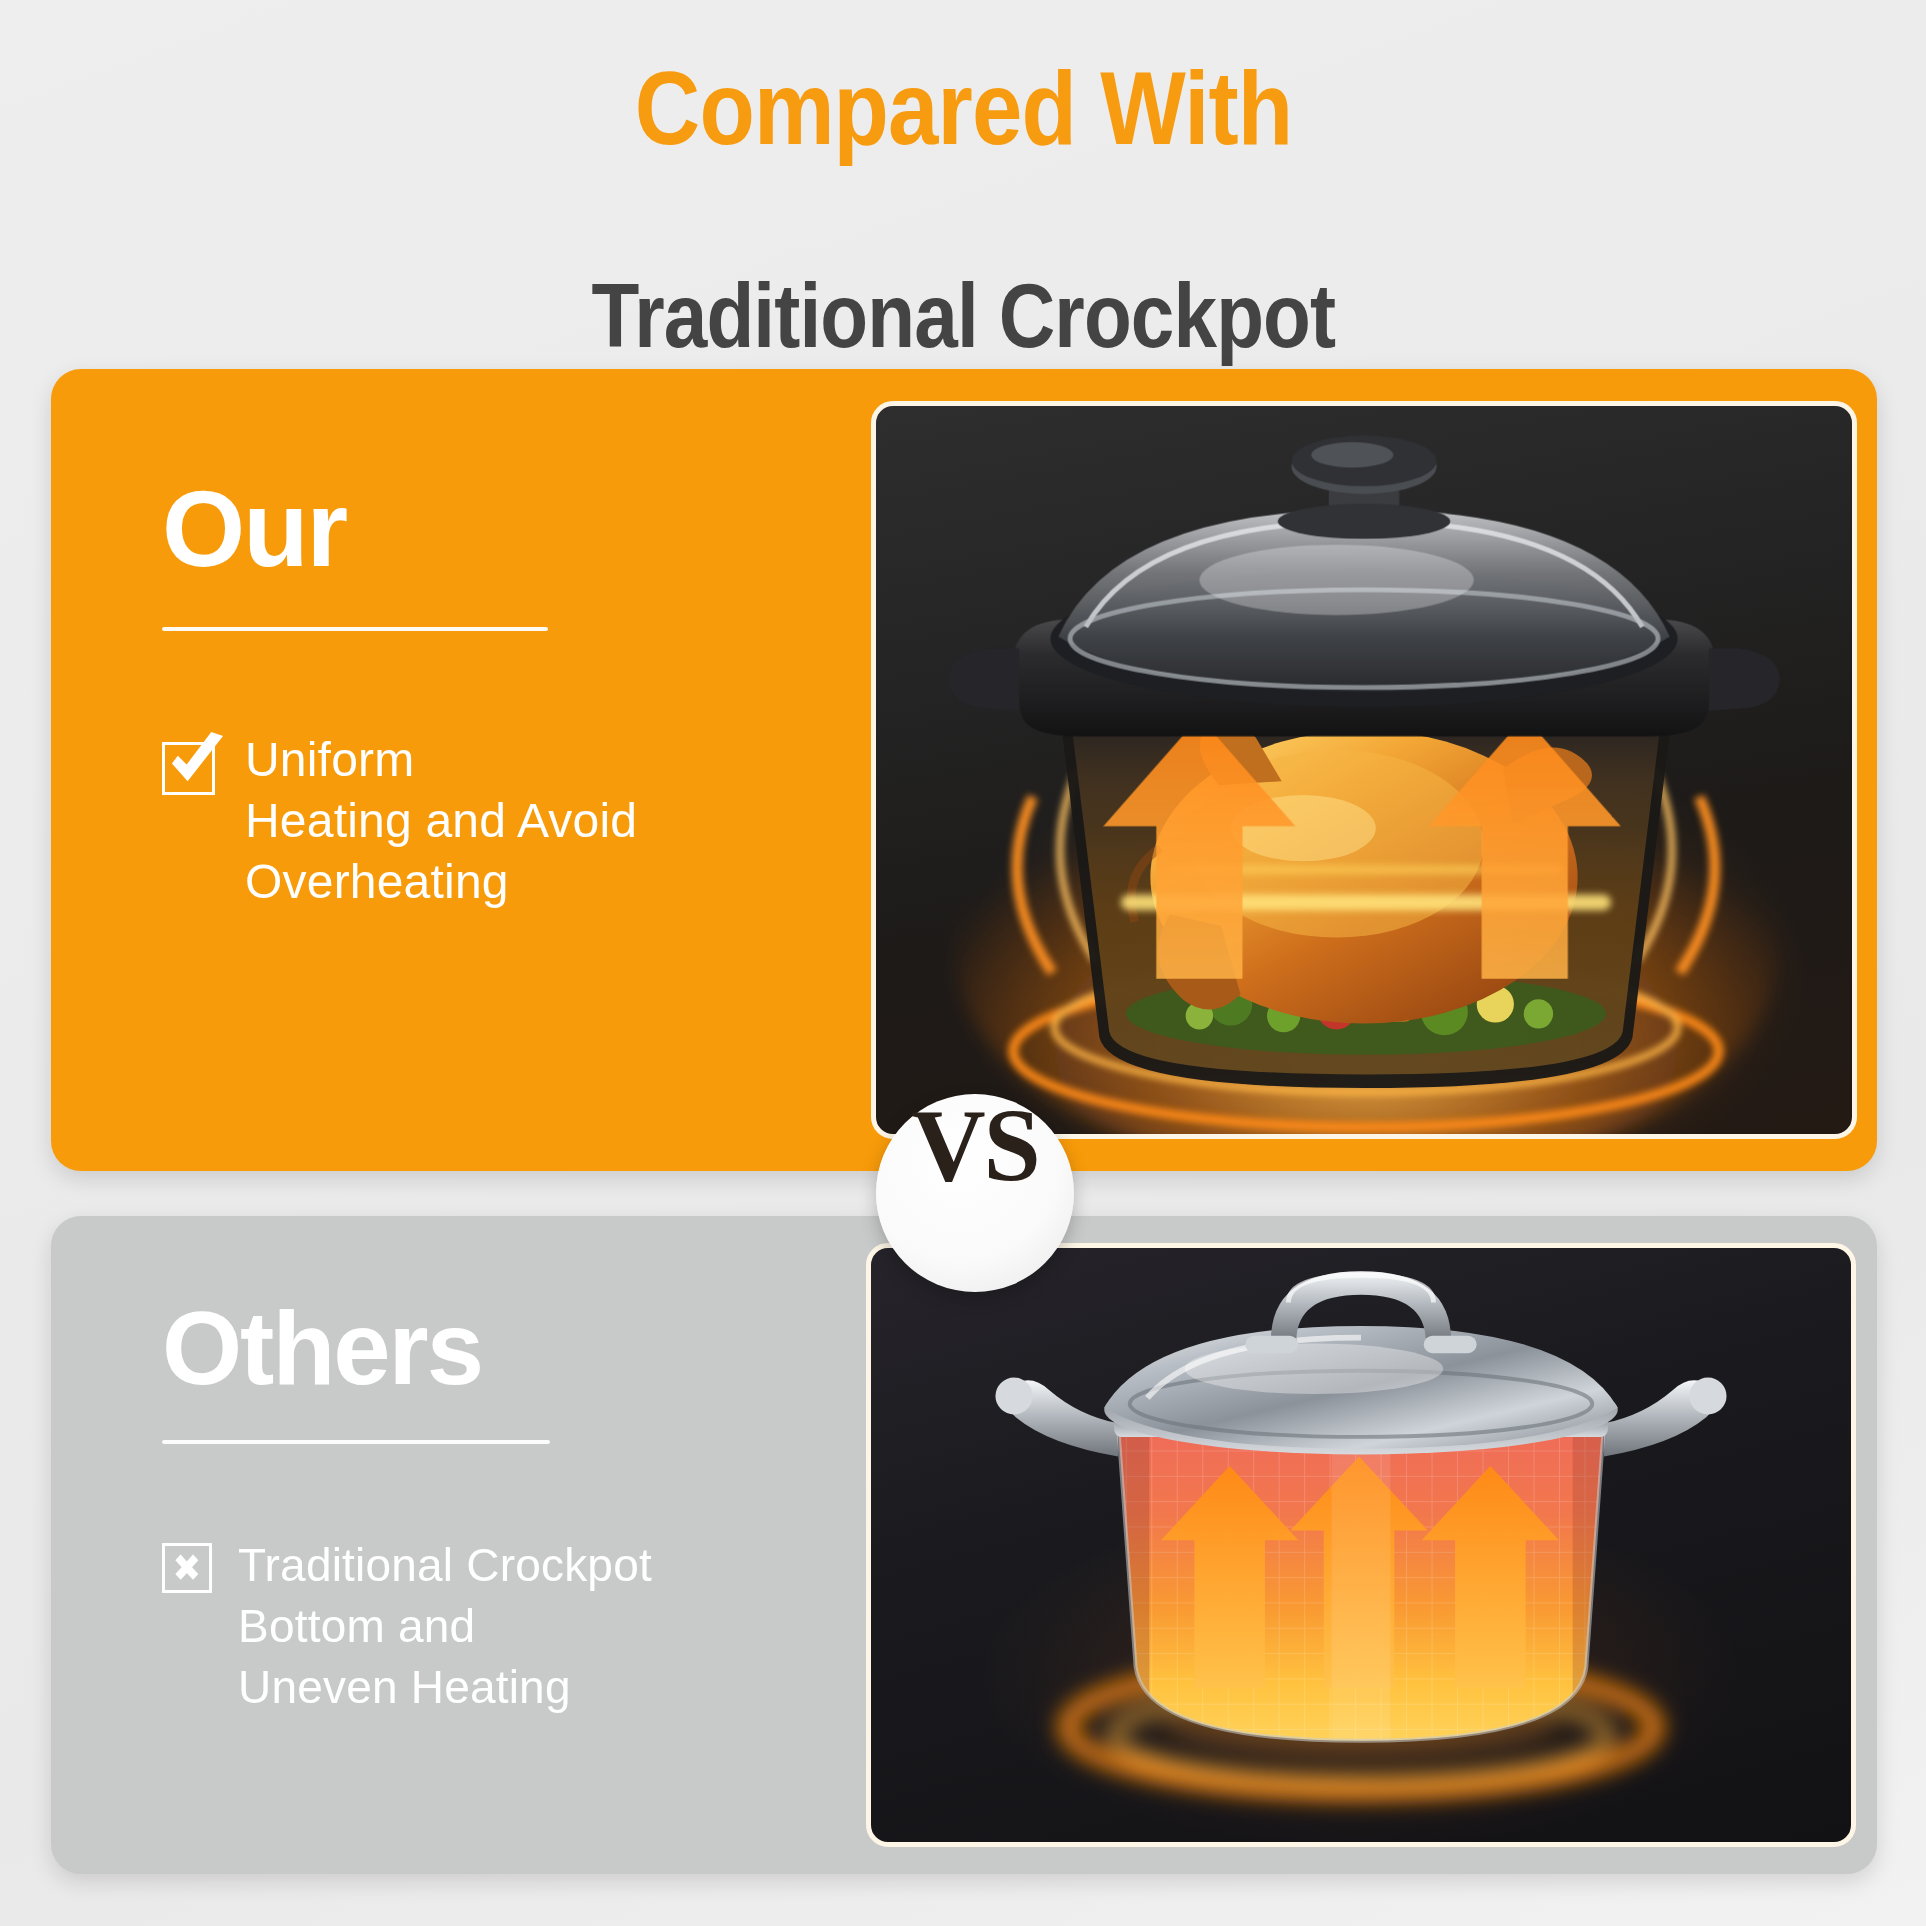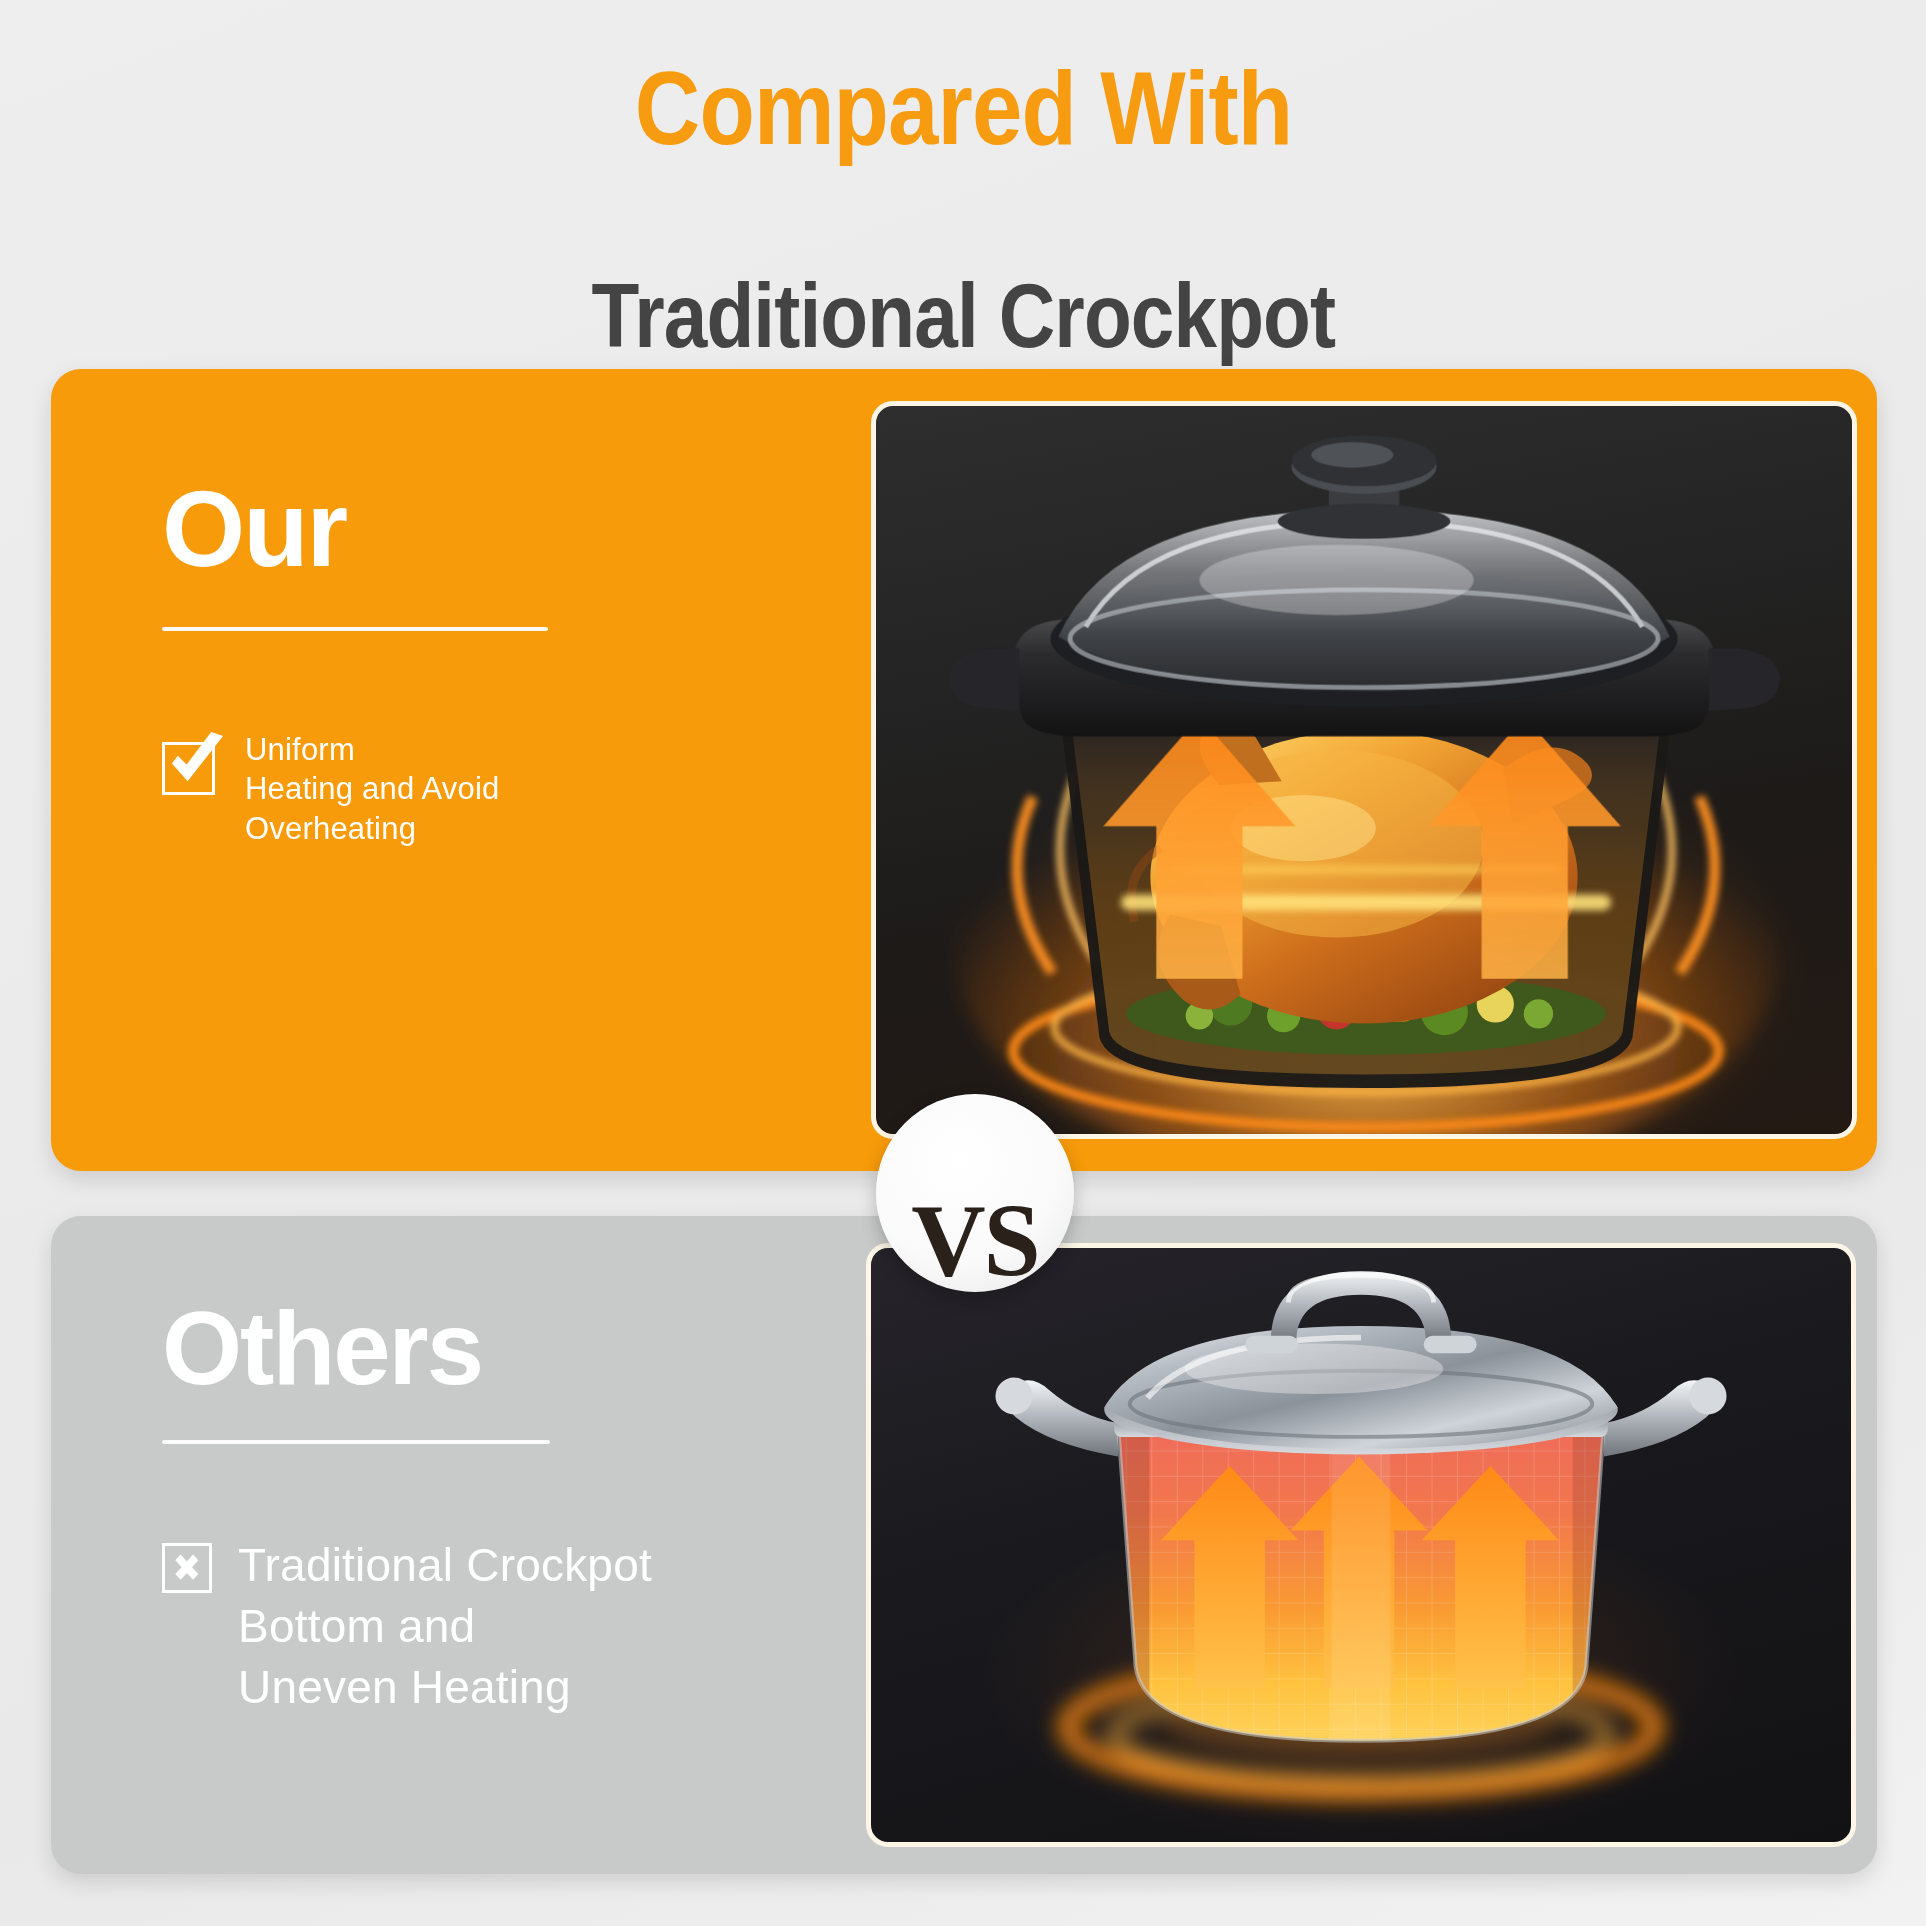--- a/index.html
+++ b/index.html
@@ -141,21 +141,21 @@
   .icon-x span {
     font-size: 38px;
     font-weight: 700;
     color: #FFFFFF;
     line-height: 1;
     transform: scaleX(0.9);
     font-family: "DejaVu Sans", sans-serif;
   }
 
   .bullet-text {
-    font-size: 31px;
+    font-size: 48px;
     line-height: 1.27;
     color: #FFFFFF;
     font-weight: 400;
     white-space: pre-line;
     letter-spacing: 0.2px;
   }
   .panel-others .bullet-text { font-size: 46px; line-height: 1.33; }
 
   
   .photo {
@@ -187,21 +187,21 @@
   .vs-badge {
     position: absolute;
     left: 876px;
     top: 1094px;
     width: 198px;
     height: 198px;
     border-radius: 50%;
     background: radial-gradient(circle at 42% 34%, #ffffff 0%, #fafafa 58%, #e6e6e6 100%);
     box-shadow: 0 6px 18px rgba(0,0,0,0.22);
     display: flex;
-    align-items: flex-end;
+    align-items: flex-start;
     justify-content: center;
     z-index: 40;
   }
   .vs-badge span {
     font-family: "Liberation Serif", serif;
     font-size: 103px;
     font-weight: 700;
     color: #2b211b;
     letter-spacing: -2px;
     line-height: 1;

